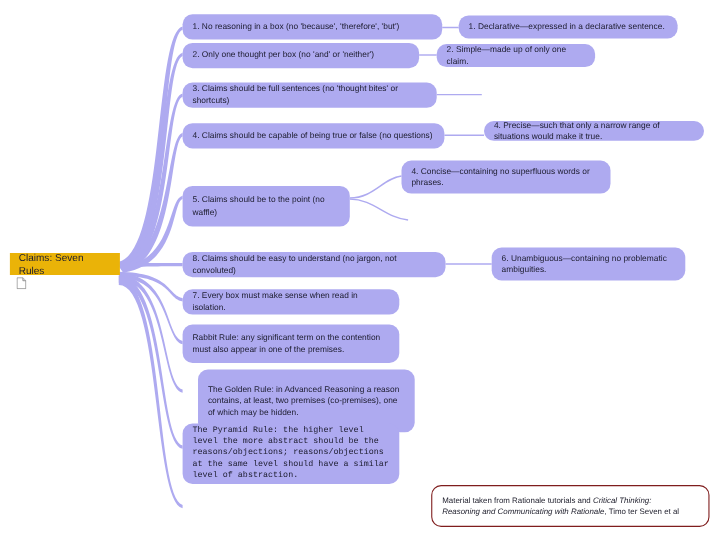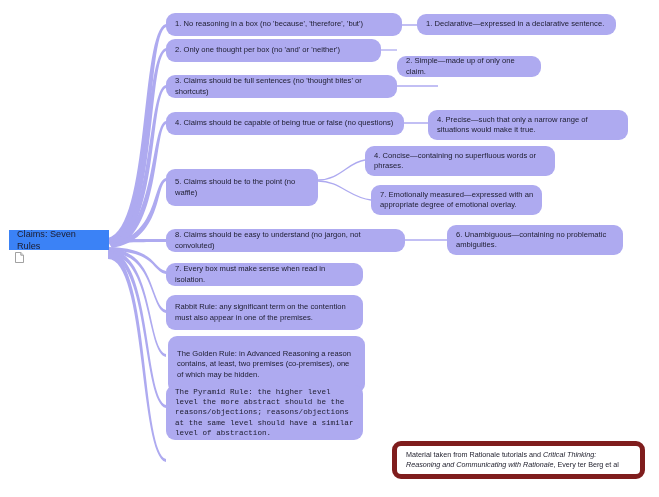--- a/index.html
+++ b/index.html
@@ -37,40 +37,40 @@
     padding: 5px 8px 5px 9px;
     display: flex;
     align-items: center;
   }
   .node-text {
     display: block;
     width: 100%;
   }
   .node.root {
     border-radius: 0;
-    background: #3b82f6;
+    background: #eab308;
     font-size: 9.1px;
     line-height: 12px;
     padding: 4px 8px;
   }
   .root-wrap {
     position: absolute;
   }
   .doc-icon {
     position: absolute;
     left: 6px;
     top: 22px;
     width: 9px;
     height: 11px;
   }
   .note {
     position: absolute;
     box-sizing: border-box;
     background: #ffffff;
-    border: 5px solid #7f1d1d;
+    border: 1px solid #7f1d1d;
     border-radius: 9px;
     color: #232330;
     font-size: 7.2px;
     line-height: 10.4px;
     padding: 6px 9px;
     display: flex;
     align-items: center;
   }
   .note em {
     font-style: italic;
@@ -133,46 +133,43 @@
   </div>
   <div class="node" style="left:166px; top:229px; width:239px; height:23px;">
     <span class="node-text">8. Claims should be easy to understand (no jargon, not convoluted)</span>
   </div>
   <div class="node" style="left:166px; top:263px; width:197px; height:23px;">
     <span class="node-text">7. Every box must make sense when read in isolation.</span>
   </div>
   <div class="node" style="left:166px; top:295px; width:197px; height:35px;">
     <span class="node-text">Rabbit Rule: any significant term on the contention must also appear in one of the premises.</span>
   </div>
-  <div class="node" style="left:168px; top:336px; width:197px; height:57px;">
+  <div class="node" style="left:180px; top:336px; width:197px; height:57px;">
     <span class="node-text">The Golden Rule: in Advanced Reasoning a reason contains, at least, two premises (co-premises), one of which may be hidden.</span>
   </div>
   <div class="node" style="left:166px; top:385px; width:197px; height:55px;font-family:Liberation Mono, monospace;">
     <span class="node-text">The Pyramid Rule: the higher level level the more abstract should be the reasons/objections; reasons/objections at the same level should have a similar level of abstraction.</span>
   </div>
 
   <div class="node" style="left:417px; top:14px; width:199px; height:21px;">
     <span class="node-text">1. Declarative—expressed in a declarative sentence.</span>
   </div>
-  <div class="node" style="left:397px; top:40px; width:144px; height:21px;margin-top:16px;">
+  <div class="node" style="left:397px; top:40px; width:144px; height:21px;">
     <span class="node-text">2. Simple—made up of only one claim.</span>
   </div>
-  <div class="node" style="left:428px; top:110px; width:200px; height:30px;">
+  <div class="node" style="left:440px; top:110px; width:200px; height:18px;">
     <span class="node-text">4. Precise—such that only a narrow range of situations would make it true.</span>
   </div>
   <div class="node" style="left:365px; top:146px; width:190px; height:30px;">
     <span class="node-text">4. Concise—containing no superfluous words or phrases.</span>
-  </div>
-  <div class="node" style="left:371px; top:185px; width:171px; height:30px;">
-    <span class="node-text">7. Emotionally measured—expressed with an appropriate degree of emotional overlay.</span>
   </div>
   <div class="node" style="left:447px; top:225px; width:176px; height:30px;">
     <span class="node-text">6. Unambiguous—containing no problematic ambiguities.</span>
   </div>
 
   <div class="note" style="left:392px; top:441px; width:253px; height:38px;">
     <div>
       <span>Material taken from Rationale tutorials and </span><em>Critical Thinking:</em><br>
-      <em>Reasoning and Communicating with Rationale</em><span>, Every ter Berg et al</span>
+      <em>Reasoning and Communicating with Rationale</em><span>, Timo ter Seven et al</span>
     </div>
   </div>
 
 </div>
 
 </body></html>

